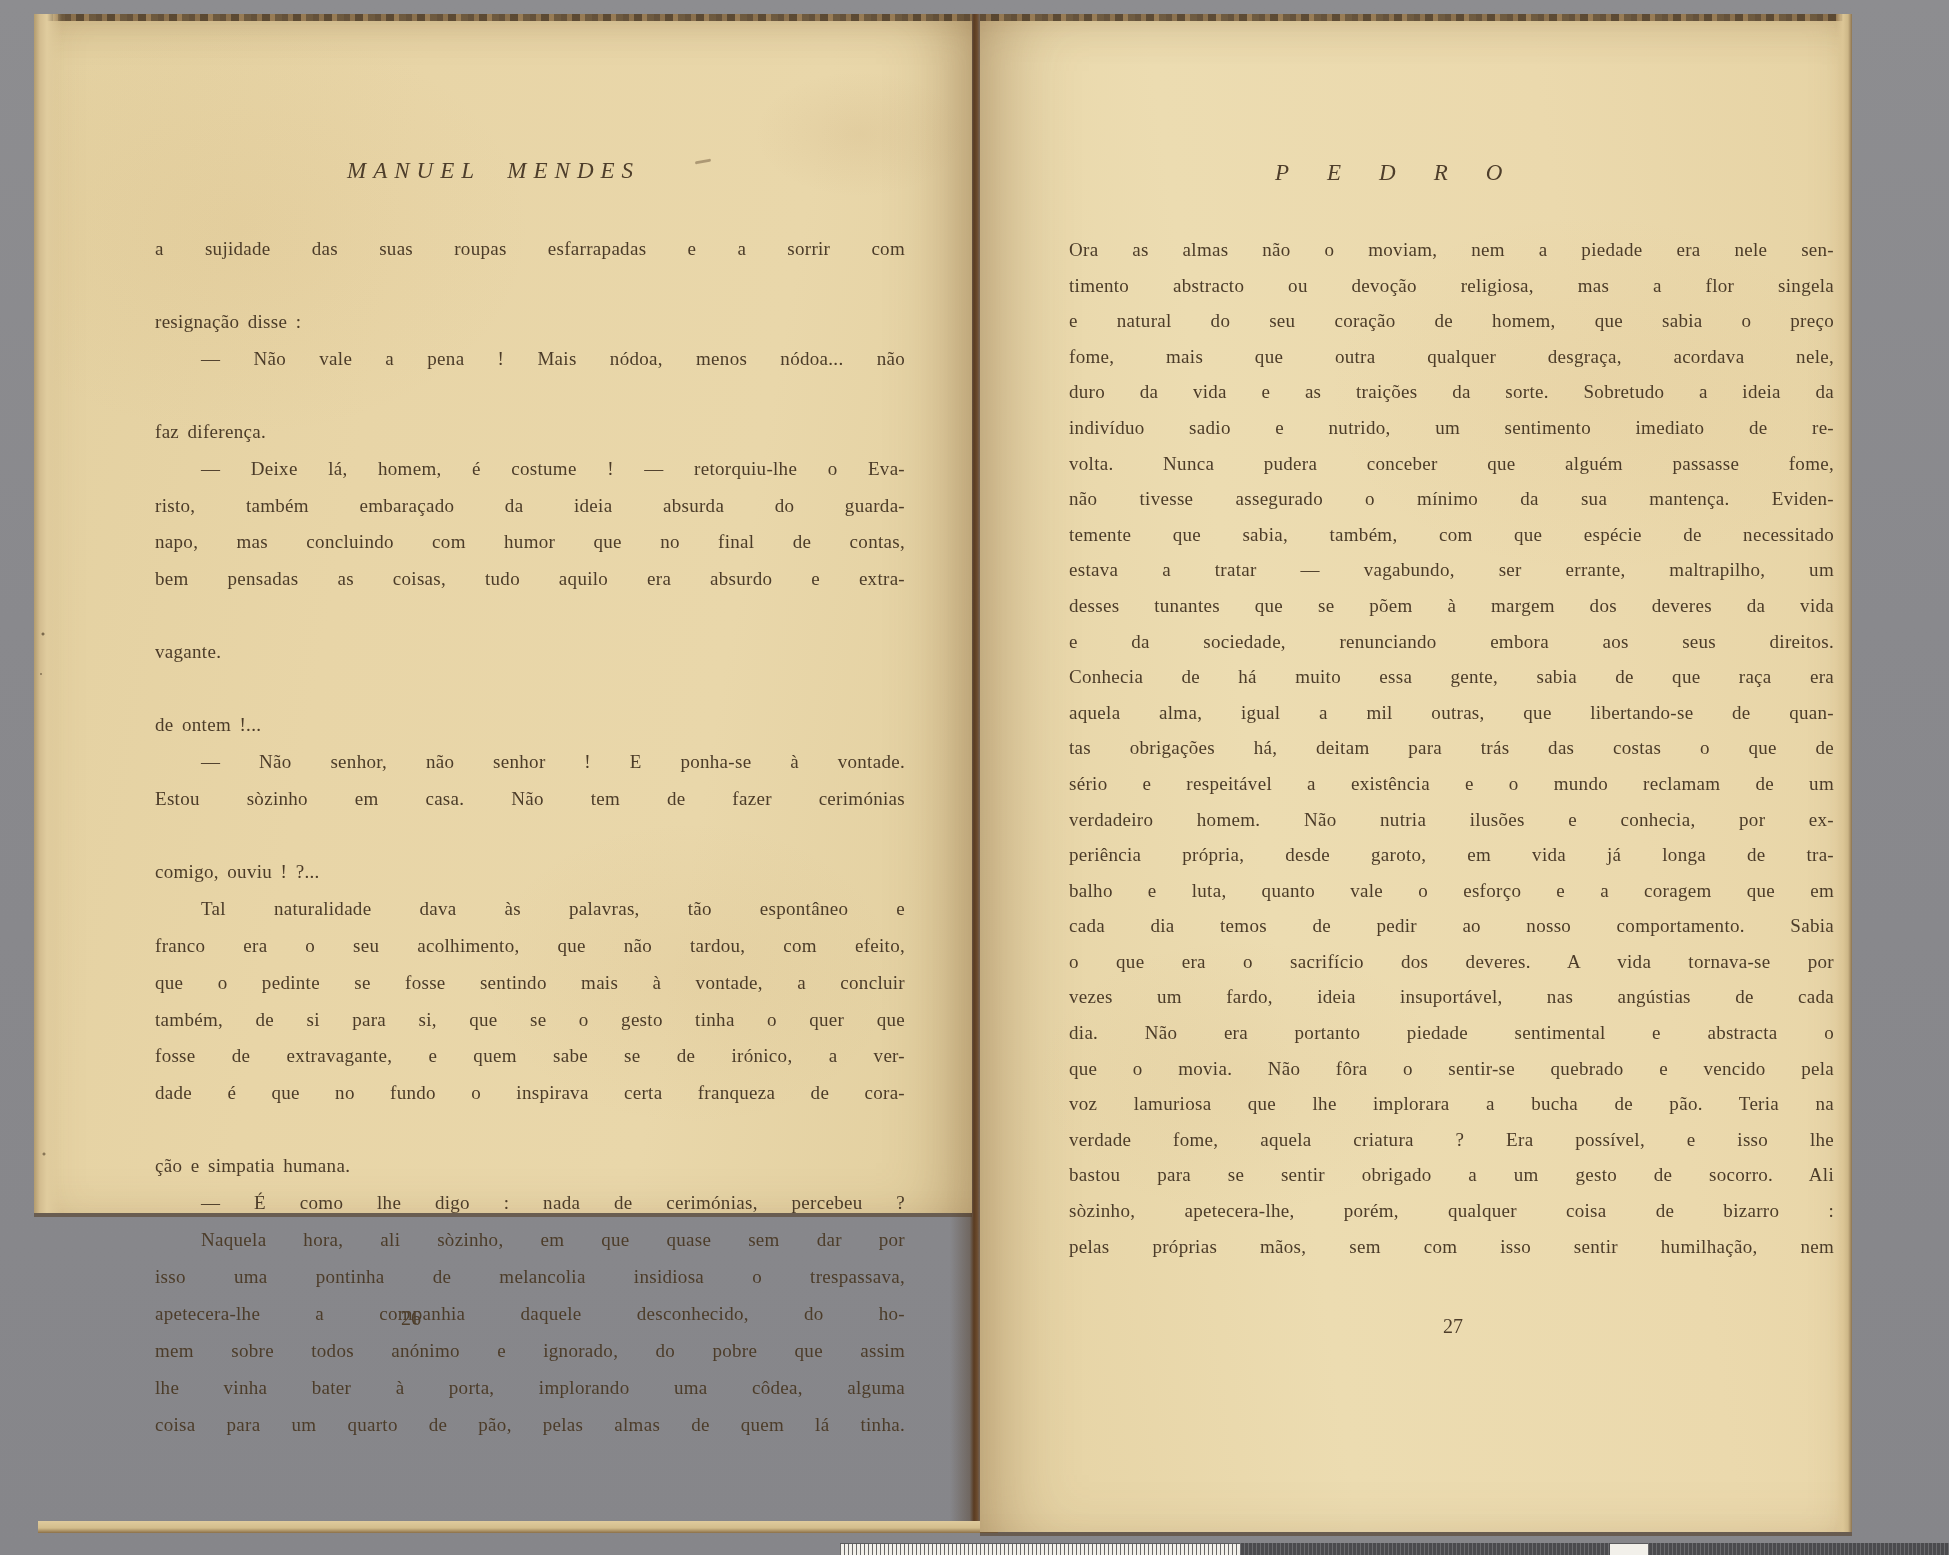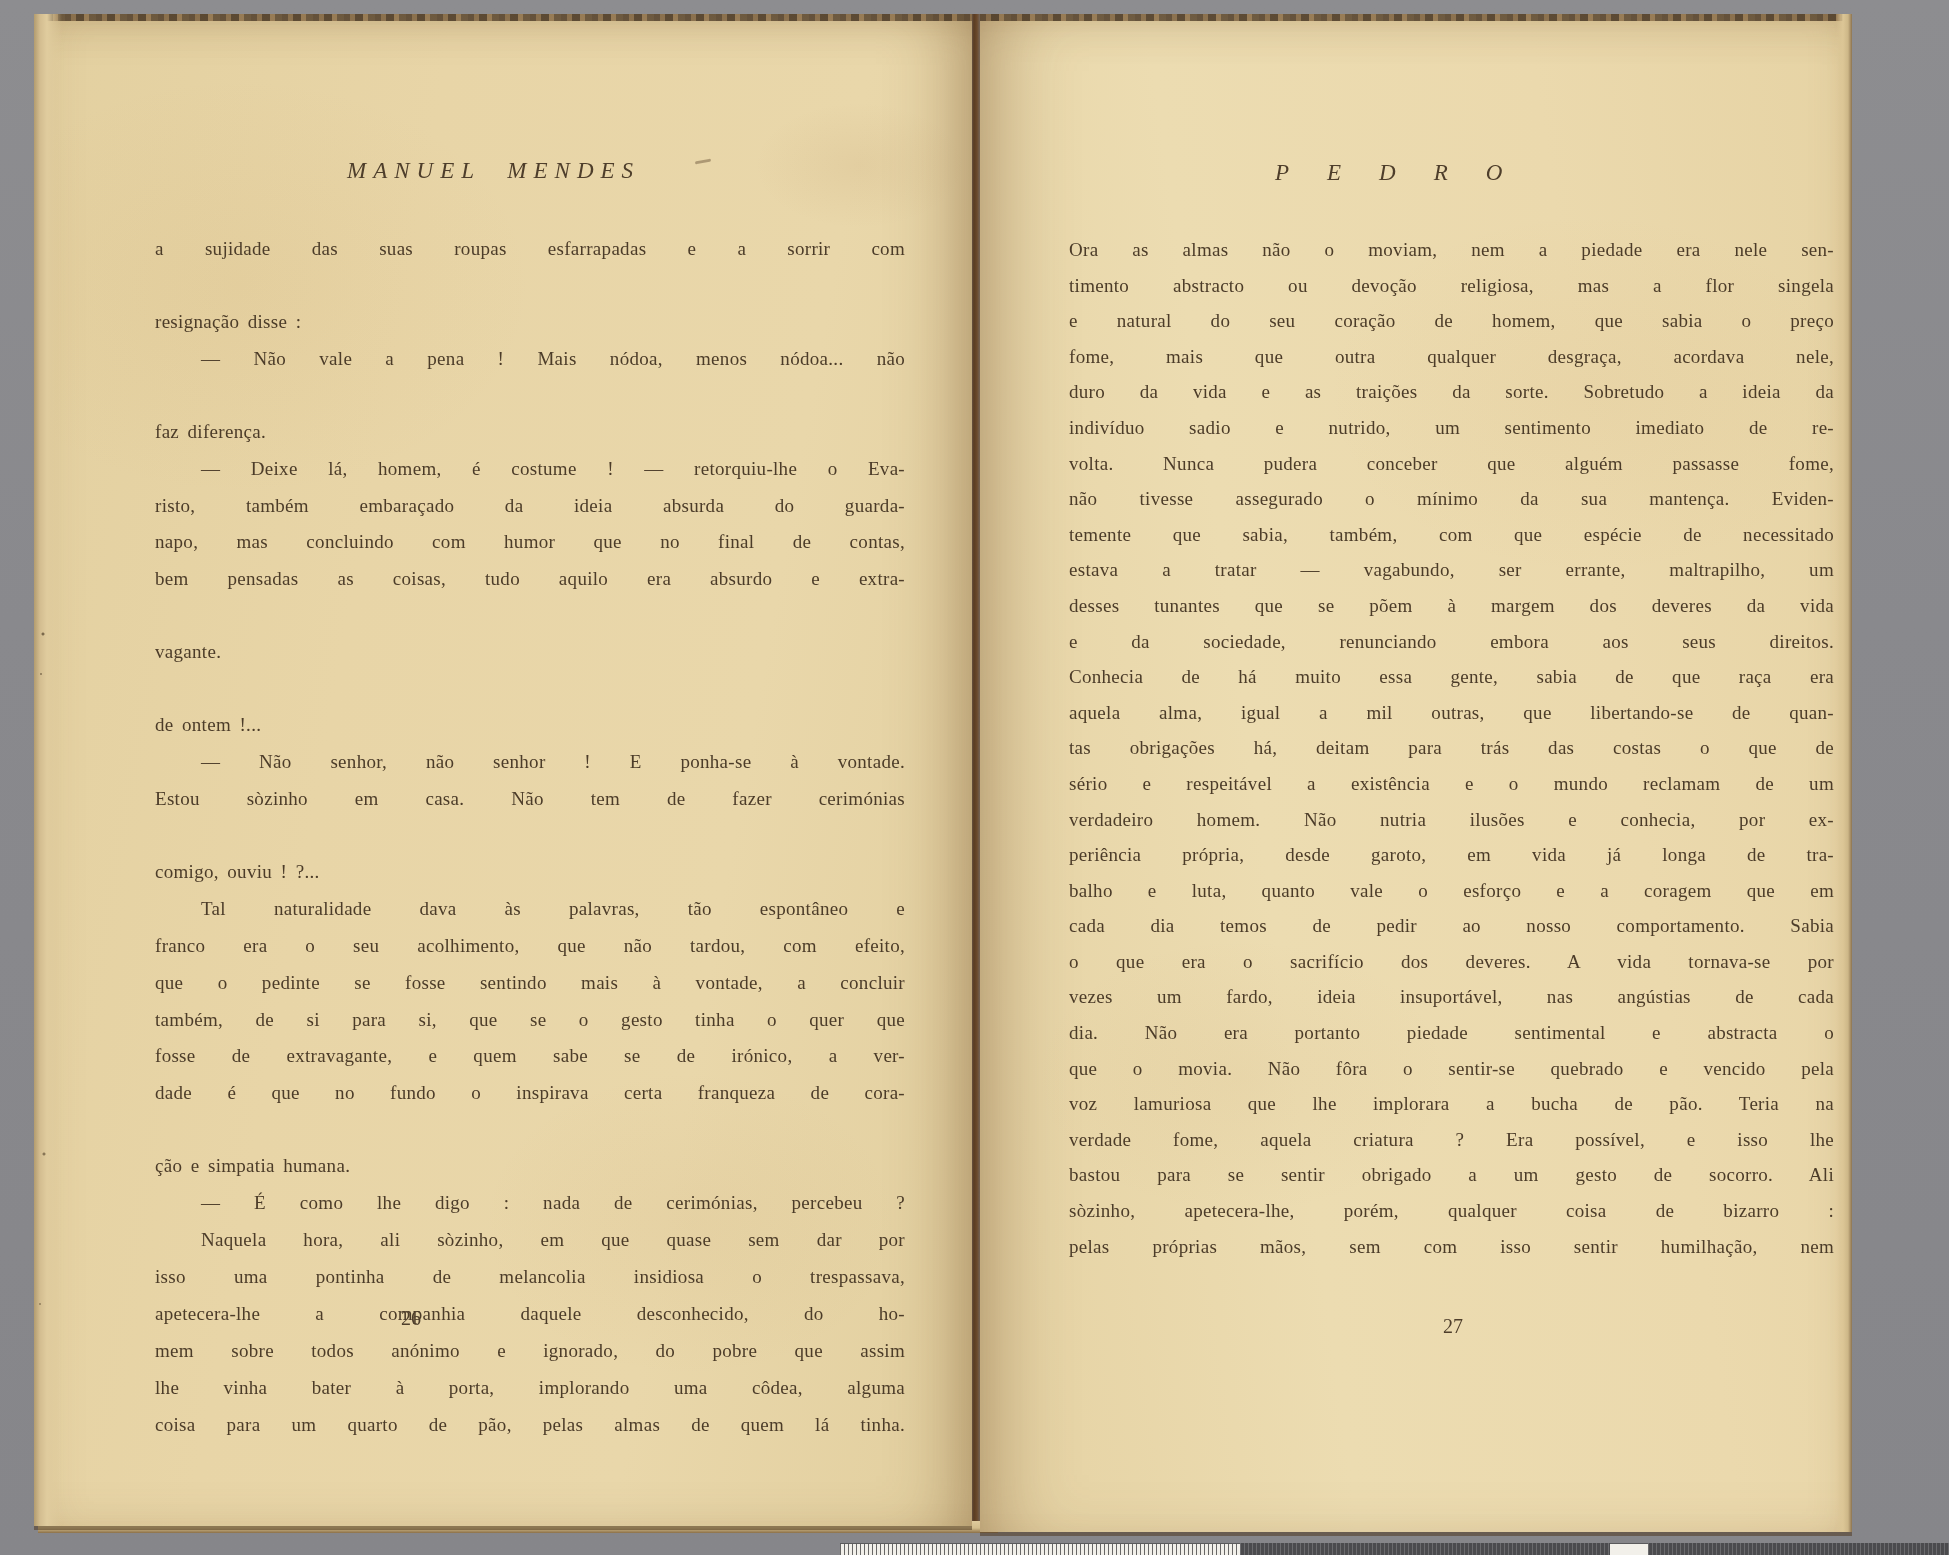--- a/index.html
+++ b/index.html
@@ -12,21 +12,21 @@
   #scan{position:relative;width:1949px;height:1555px;
     background:linear-gradient(180deg,#8d8d90 0%,#89898d 40%,#86868a 100%);}
 
   
   .page{
     position:absolute;top:14px;
     color:#4c3c29;
   }
   .page-inner{position:absolute;inset:0;}
   #left-page{
-    left:34px;width:938px;height:1512px;
+    left:34px;width:938px;height:1199px;
     background:
       radial-gradient(ellipse 420px 300px at 22% 18%, rgba(190,140,70,.07), transparent 70%),
       radial-gradient(ellipse 300px 220px at 70% 80%, rgba(170,120,60,.06), transparent 70%),
       radial-gradient(ellipse 150px 90px at 88% 10%, rgba(150,100,50,.08), transparent 70%),
       linear-gradient(100deg,#e3d0a0 0%,#e8d5a7 35%,#e9d7aa 70%,#e2cf9f 100%);
     box-shadow:
       inset -46px 0 70px -34px rgba(110,75,35,.45),
       inset 0 26px 50px -30px rgba(120,85,45,.35),
       inset 30px 0 50px -30px rgba(140,100,55,.25),
       0 4px 0 rgba(80,58,34,.55);

